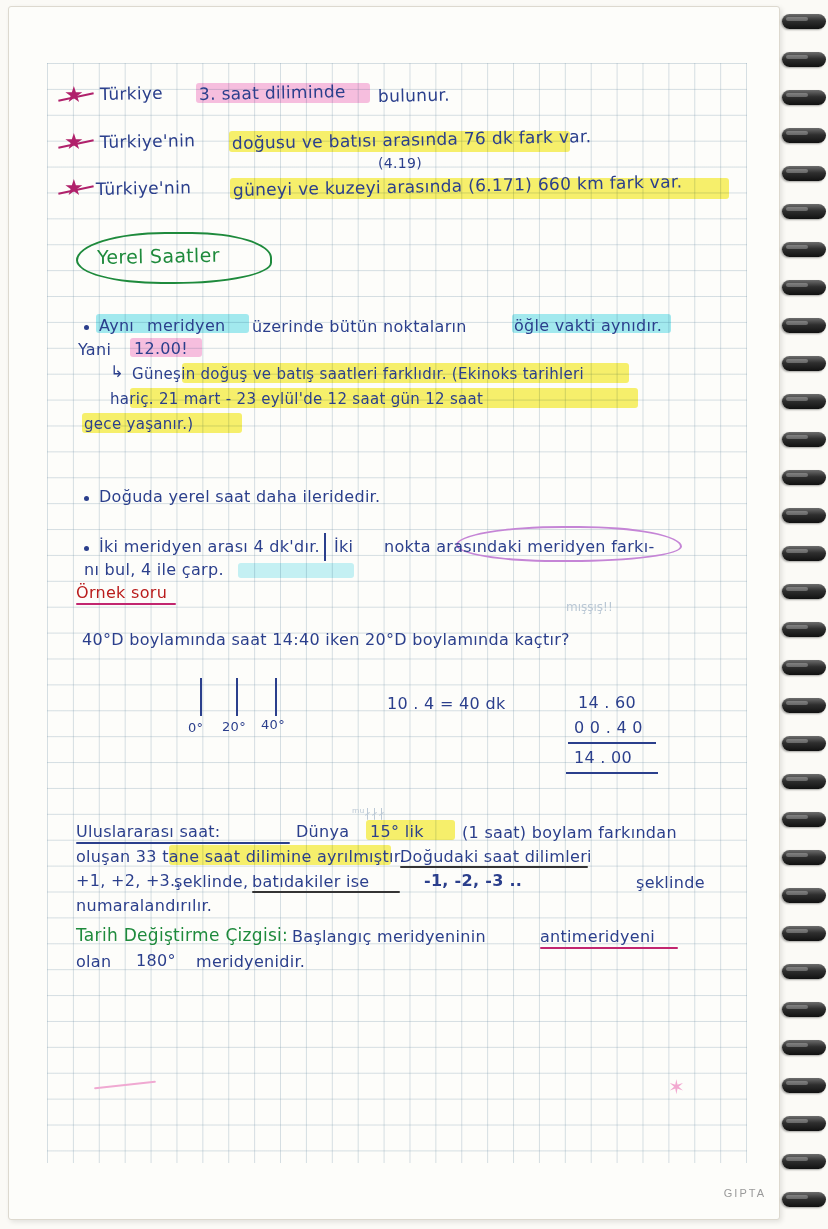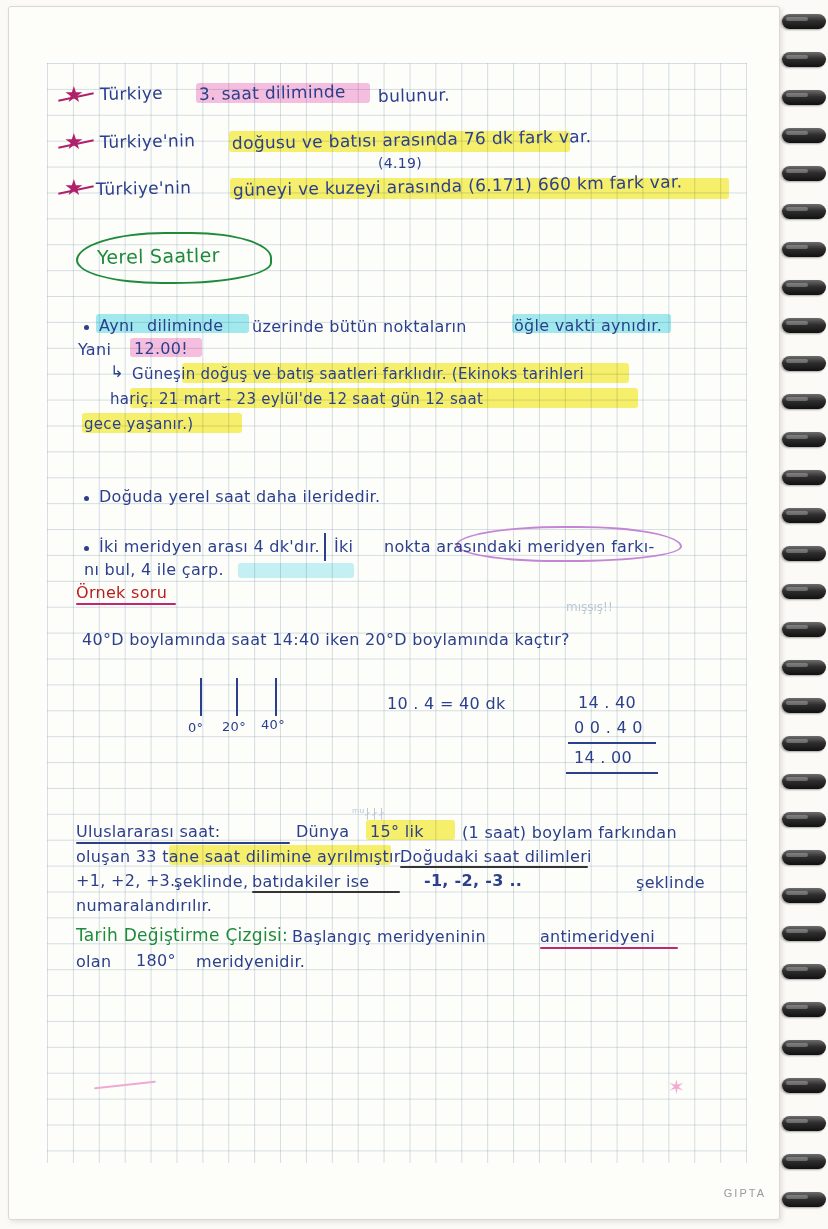--- a/index.html
+++ b/index.html
@@ -233,21 +233,21 @@
   <div class="hw blue s17 slant" style="left:233px; top:180px;">güneyi ve kuzeyi arasında (6.171) 660 km fark var.</div>
 
   <div class="cloud" style="left:76px; top:232px; width:196px; height:52px;"></div>
   <div class="hw green s19 slant" style="left:97px; top:246px; font-size:19px;">Yerel Saatler</div>
 
   <div class="bullet" style="left:84px; top:325px;"></div>
   <div class="hl hl-cyan" style="left:96px; top:314px; width:153px; height:19px;"></div>
   <div class="hl hl-cyan" style="left:512px; top:314px; width:159px; height:19px;"></div>
   <div class="hl hl-pink" style="left:130px; top:338px; width:72px; height:19px;"></div>
   <div class="hw blue s16" style="left:99px; top:316px;">Aynı</div>
-  <div class="hw blue s16" style="left:147px; top:316px;">diliminde</div>
+  <div class="hw blue s16" style="left:147px; top:316px;">meridyen</div>
   <div class="hw blue s16" style="left:252px; top:317px;">üzerinde bütün noktaların</div>
   <div class="hw blue s16" style="left:514px; top:316px;">öğle vakti aynıdır.</div>
   <div class="hw blue s16" style="left:78px; top:340px;">Yani</div>
   <div class="hw blue s16" style="left:134px; top:339px;">12.00!</div>
 
   <div class="hw blue s16" style="left:110px; top:362px;">↳</div>
   <div class="hl hl-yellow" style="left:182px; top:363px; width:447px; height:20px;"></div>
   <div class="hl hl-yellow" style="left:130px; top:388px; width:508px; height:20px;"></div>
   <div class="hl hl-yellow" style="left:82px; top:413px; width:160px; height:20px;"></div>
   <div class="hw blue s15" style="left:132px; top:365px;">Güneşin doğuş ve batış saatleri farklıdır. (Ekinoks tarihleri</div>
@@ -274,21 +274,21 @@
   <div class="hw blue s16" style="left:82px; top:630px;">40°D boylamında saat 14:40 iken 20°D boylamında kaçtır?</div>
 
   <div class="vline" style="left:200px; top:678px; height:38px;"></div>
   <div class="vline" style="left:236px; top:678px; height:38px;"></div>
   <div class="vline" style="left:275px; top:678px; height:38px;"></div>
   <div class="hw blue s13" style="left:188px; top:720px;">0°</div>
   <div class="hw blue s13" style="left:222px; top:719px;">20°</div>
   <div class="hw blue s13" style="left:261px; top:717px;">40°</div>
 
   <div class="hw blue s16" style="left:374px; top:694px;margin-left:13px;">10 . 4 = 40 dk</div>
-  <div class="hw blue s16" style="left:578px; top:693px;">14 . 40</div>
+  <div class="hw blue s16" style="left:578px; top:693px;">14 . 60</div>
   <div class="hw blue s16" style="left:574px; top:718px;">0 0 . 4 0</div>
   <div class="hline" style="left:568px; top:742px; width:88px;"></div>
   <div class="hw blue s16" style="left:574px; top:748px;">14 . 00</div>
   <div class="hline" style="left:566px; top:772px; width:92px;"></div>
 
   <div class="faint" style="left:352px; top:806px;">ᵐᵘ<span style="letter-spacing:1px;">∤∤∤</span></div>
   <div class="hw blue s16" style="left:76px; top:822px;">Uluslararası saat:</div>
   <div class="ul ul-blue" style="left:76px; top:842px; width:214px;"></div>
   <div class="hl hl-yellow" style="left:366px; top:820px; width:89px; height:20px;"></div>
   <div class="hw blue s16" style="left:296px; top:822px;">Dünya</div>

